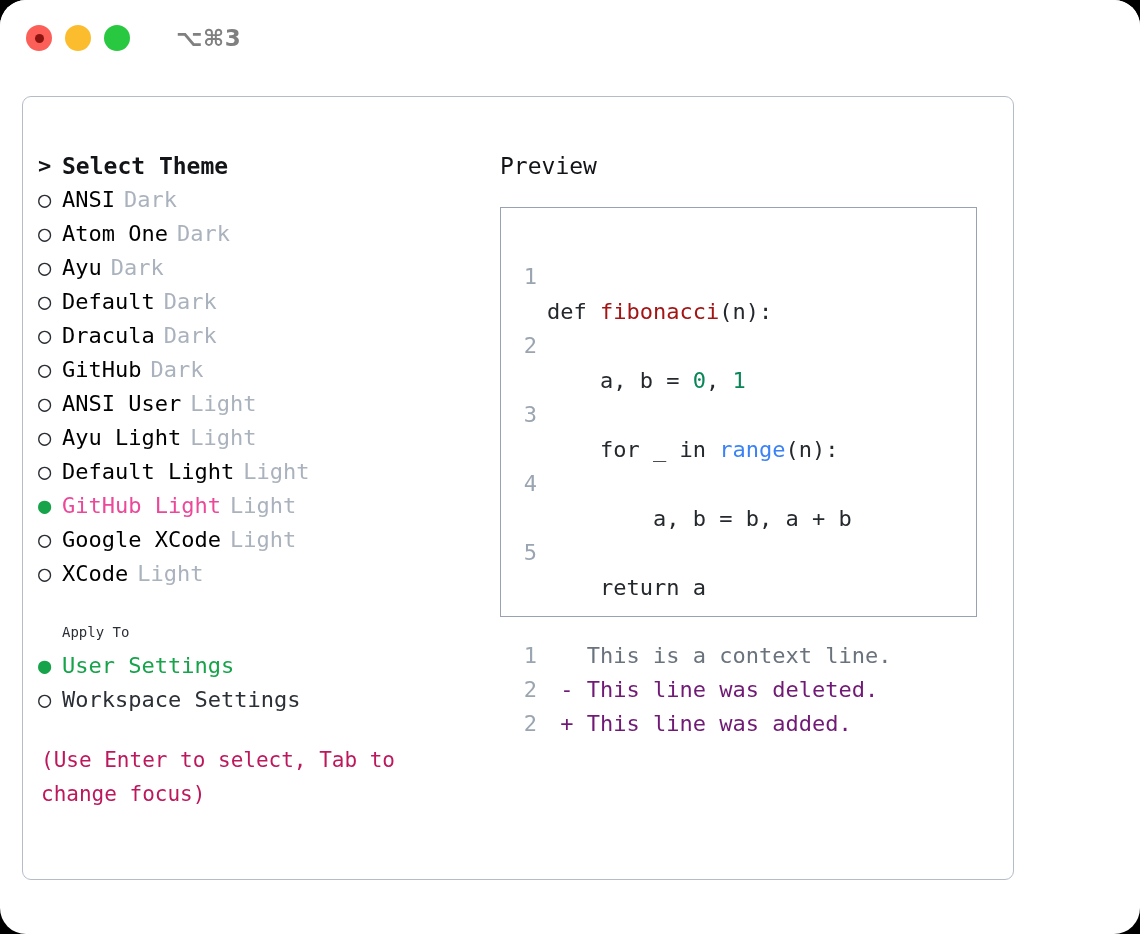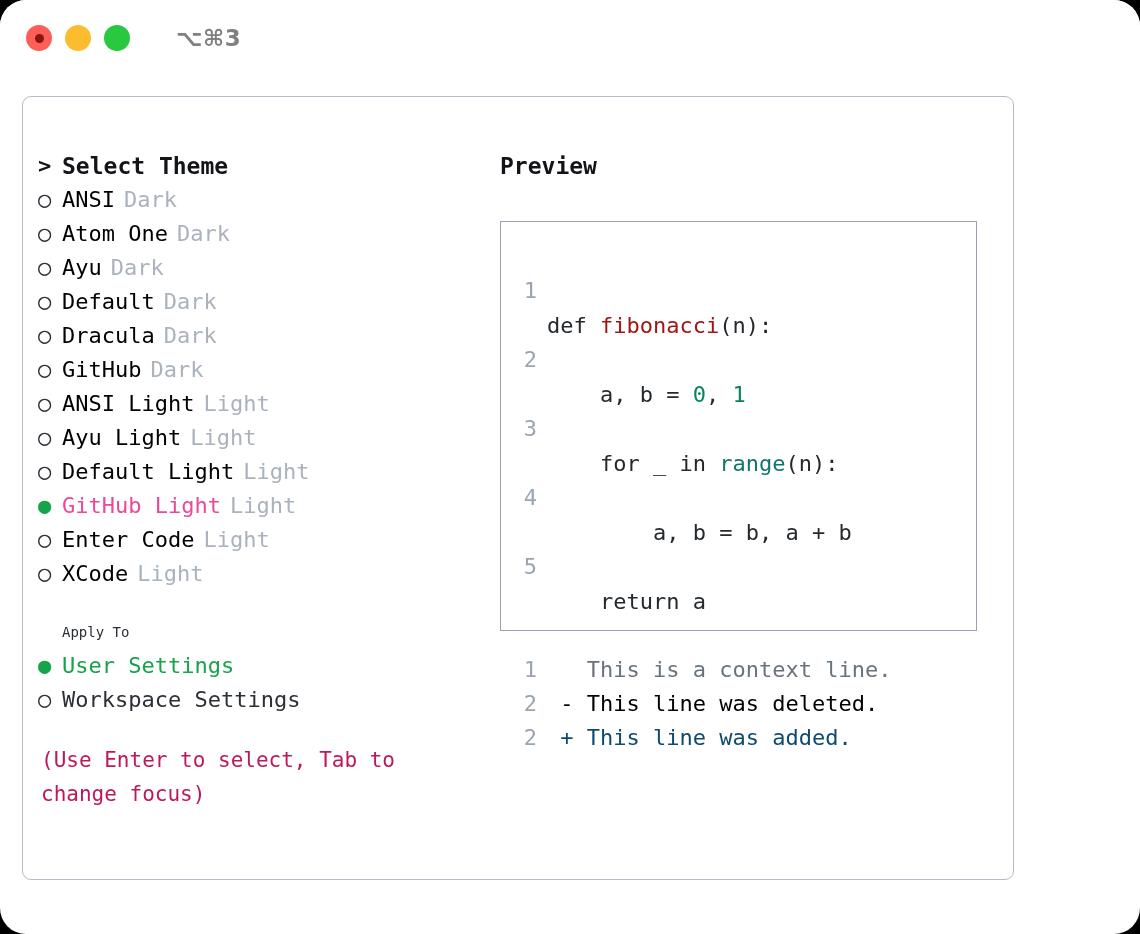--- a/index.html
+++ b/index.html
@@ -150,24 +150,24 @@
 
   
   .right-col {
     position: absolute;
     left: 477px;
     top: 52px;
     width: 500px;
   }
   .preview-title {
     font-size: 23px;
-    font-weight: bold;
+    font-weight: normal;
     color: #121418;
     line-height: 34px;
-    margin-bottom: 38px;
+    margin-bottom: 24px;
   }
 
   .code-box {
     width: 477px;
     height: 410px;
     border: 1.6px solid #98a2b3;
     background: #ffffff;
     padding: 52px 0 0 0;
   }
 
@@ -182,28 +182,28 @@
     text-align: right;
     color: #9aa5b1;
     flex: 0 0 auto;
     padding-right: 10px;
   }
   .code-text { color: #24292e; margin-top: 35px; }
 
   .tok-kw   { color: #24292e; }
   .tok-fn   { color: #a31515; }
   .tok-num  { color: #098658; }
-  .tok-call { color: #0f766e; }
+  .tok-call { color: #3b82f6; }
   .tok-plain{ color: #24292e; }
 
   .blank-line { height: 34px; }
 
   .diff-ctx { color: #6a737d; }
-  .diff-del { color: #000000; }
-  .diff-add { color: #0c4a6e; }
+  .diff-del { color: #701a75; }
+  .diff-add { color: #701a75; }
 </style>
 </head>
 <body>
 
 <div class="window">
 
   <div class="titlebar">
     <div class="traffic">
       <span class="dot dot-red"></span>
       <span class="dot dot-yellow"></span>
@@ -222,25 +222,25 @@
           <span>Select Theme</span>
         </div>
 
         <div id="theme-list">
             <div class="row"><span class="marker">○</span><span class="theme-name">ANSI</span><span class="theme-kind">Dark</span></div>
             <div class="row"><span class="marker">○</span><span class="theme-name">Atom One</span><span class="theme-kind">Dark</span></div>
             <div class="row"><span class="marker">○</span><span class="theme-name">Ayu</span><span class="theme-kind">Dark</span></div>
             <div class="row"><span class="marker">○</span><span class="theme-name">Default</span><span class="theme-kind">Dark</span></div>
             <div class="row"><span class="marker">○</span><span class="theme-name">Dracula</span><span class="theme-kind">Dark</span></div>
             <div class="row"><span class="marker">○</span><span class="theme-name">GitHub</span><span class="theme-kind">Dark</span></div>
-            <div class="row"><span class="marker">○</span><span class="theme-name">ANSI Light</span><span class="theme-kind">Light</span></div>
+            <div class="row"><span class="marker">○</span><span class="theme-name">ANSI User</span><span class="theme-kind">Light</span></div>
             <div class="row"><span class="marker">○</span><span class="theme-name">Ayu Light</span><span class="theme-kind">Light</span></div>
             <div class="row"><span class="marker">○</span><span class="theme-name">Default Light</span><span class="theme-kind">Light</span></div>
             <div class="row"><span class="marker sel">●</span><span class="theme-name selected">GitHub Light</span><span class="theme-kind">Light</span></div>
-            <div class="row"><span class="marker">○</span><span class="theme-name">Enter Code</span><span class="theme-kind">Light</span></div>
+            <div class="row"><span class="marker">○</span><span class="theme-name">Google XCode</span><span class="theme-kind">Light</span></div>
             <div class="row"><span class="marker">○</span><span class="theme-name">XCode</span><span class="theme-kind">Light</span></div>
           </div>
 
         <div class="spacer-sm"></div>
 
         <div class="row">
           <span class="marker blank">○</span>
           <span class="group-title">Apply To</span>
         </div>
 

